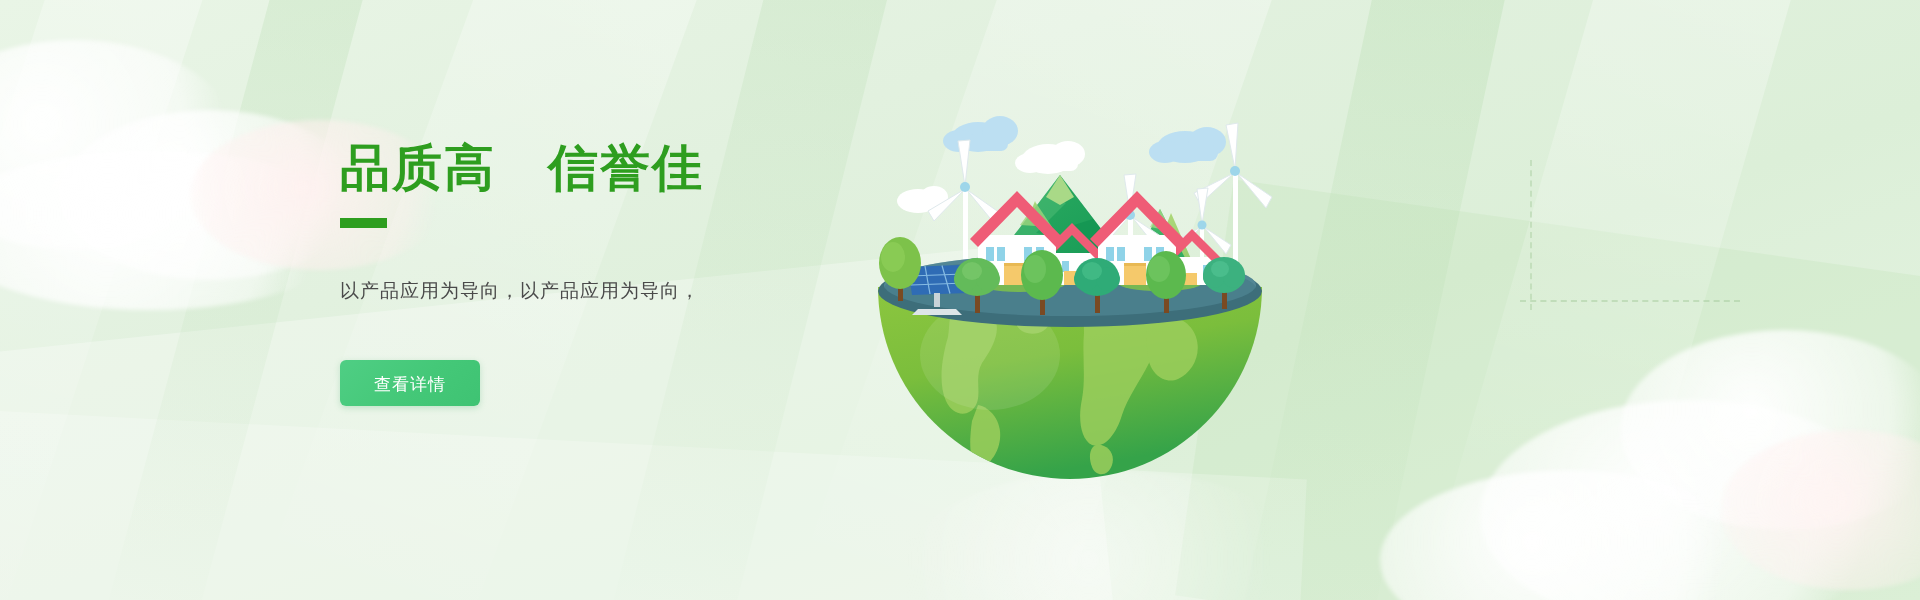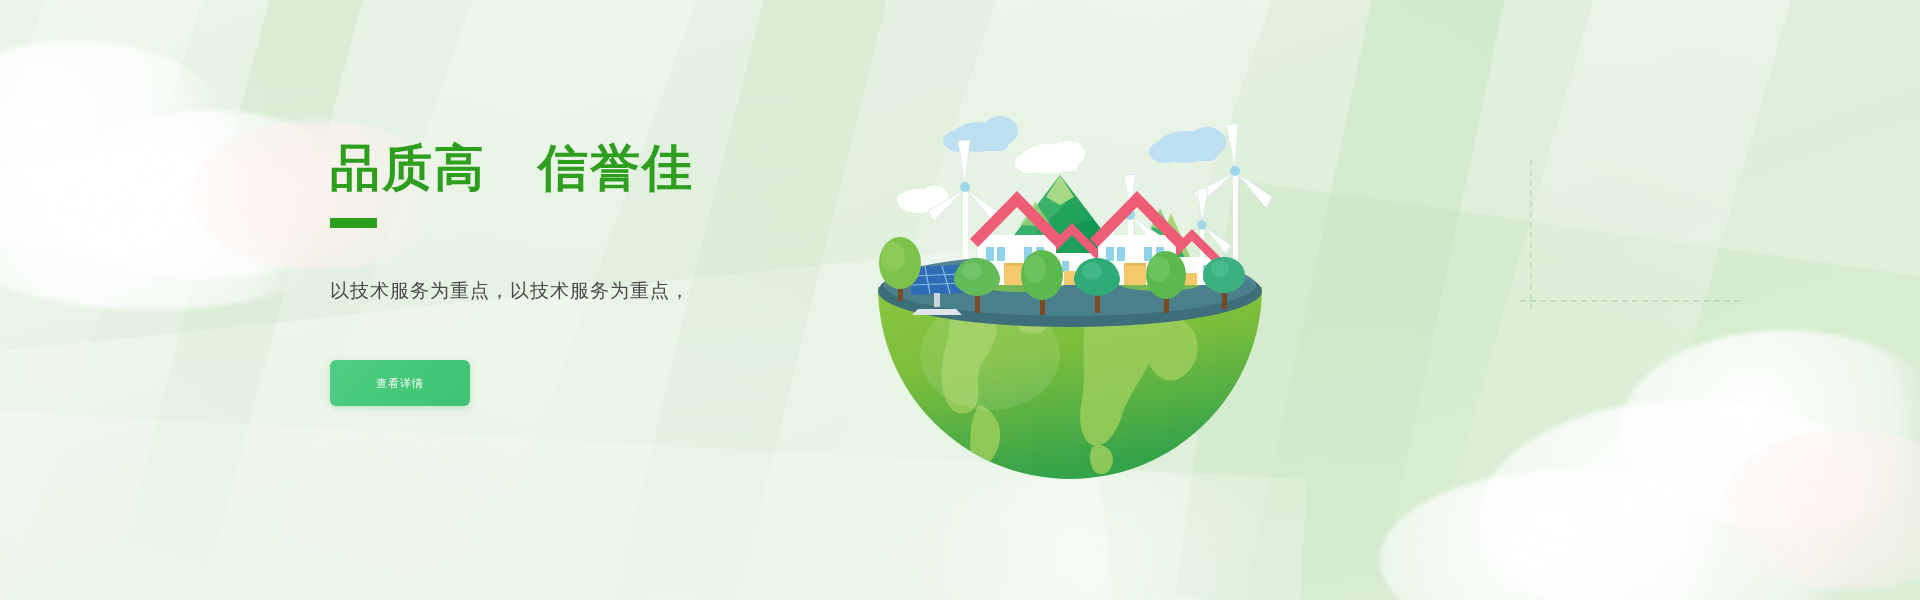--- a/index.html
+++ b/index.html
@@ -52,34 +52,34 @@
   .cm8{left:1720px;top:430px;width:260px;height:160px;
        background:radial-gradient(circle at 45% 45%,rgba(255,243,242,.9),rgba(255,242,240,.38) 62%,rgba(255,255,255,0) 80%);}
   .cm9{left:900px;top:470px;width:420px;height:200px;
        background:radial-gradient(circle at 45% 45%,rgba(255,255,255,.5),rgba(255,255,255,0) 72%);}
 
   .dashline{position:absolute;border-top:2px dashed rgba(160,200,150,.45);}
   .dl1{left:1520px;top:300px;width:220px;transform:rotate(0deg);}
   .dl2{left:1530px;top:160px;width:2px;height:150px;border:0;border-left:2px dashed rgba(160,200,150,.4);}
 
   
-  .copy{position:absolute;left:330px;top:140px;width:520px;}
+  .copy{position:absolute;left:340px;top:140px;width:520px;}
   .headline{
     font-size:50px;font-weight:bold;color:#2e9e1f;letter-spacing:2px;
     line-height:1.15;margin:0;white-space:pre;
     font-family:"DejaVu Sans","Liberation Sans",sans-serif;
   }
   .divider{margin-top:20px;width:47px;height:10px;background:#2e9e1f;}
   .subtitle{margin-top:45px;font-size:19px;color:#4a4a4a;line-height:1.85;
             letter-spacing:1px;font-family:"DejaVu Sans","Liberation Sans",sans-serif;}
   .subtitle div{margin:0;}
   .cta{
     display:inline-block;margin-top:52px;
     width:140px;height:46px;line-height:46px;text-align:center;
-    border-radius:6px;color:#ffffff;font-size:11px;letter-spacing:1px;
+    border-radius:6px;color:#ffffff;font-size:17px;letter-spacing:1px;
     background:linear-gradient(135deg,#4fce84 0%,#44c878 55%,#3fc373 100%);
     border:none;cursor:pointer;
     font-family:"DejaVu Sans","Liberation Sans",sans-serif;
     box-shadow:0 2px 6px rgba(60,170,100,.25);
   }
 
   
   .art{position:absolute;left:860px;top:105px;width:420px;height:390px;}
   .art svg{display:block;width:420px;height:390px;overflow:visible;}
 </style>
@@ -114,21 +114,21 @@
     <div class="dashline dl1"></div>
     <div class="dashline dl2"></div>
   </div>
 
   <div class="copy">
     <h1 class="headline">品质高　信誉佳</h1>
 
     <div class="divider"></div>
 
     <div class="subtitle">
-      <div>以技术服务为重点，以技术服务为重点，</div>
+      <div>以产品应用为导向，以产品应用为导向，</div>
     </div>
 
     <button class="cta">查看详情</button>
   </div>
 
   <div class="art">
     <svg viewBox="0 0 420 390" xmlns="http://www.w3.org/2000/svg">
       <defs>
         <linearGradient id="globeGrad" x1="0" y1="0" x2="0.35" y2="1">
           <stop offset="0%" stop-color="#8cc63f"></stop>

